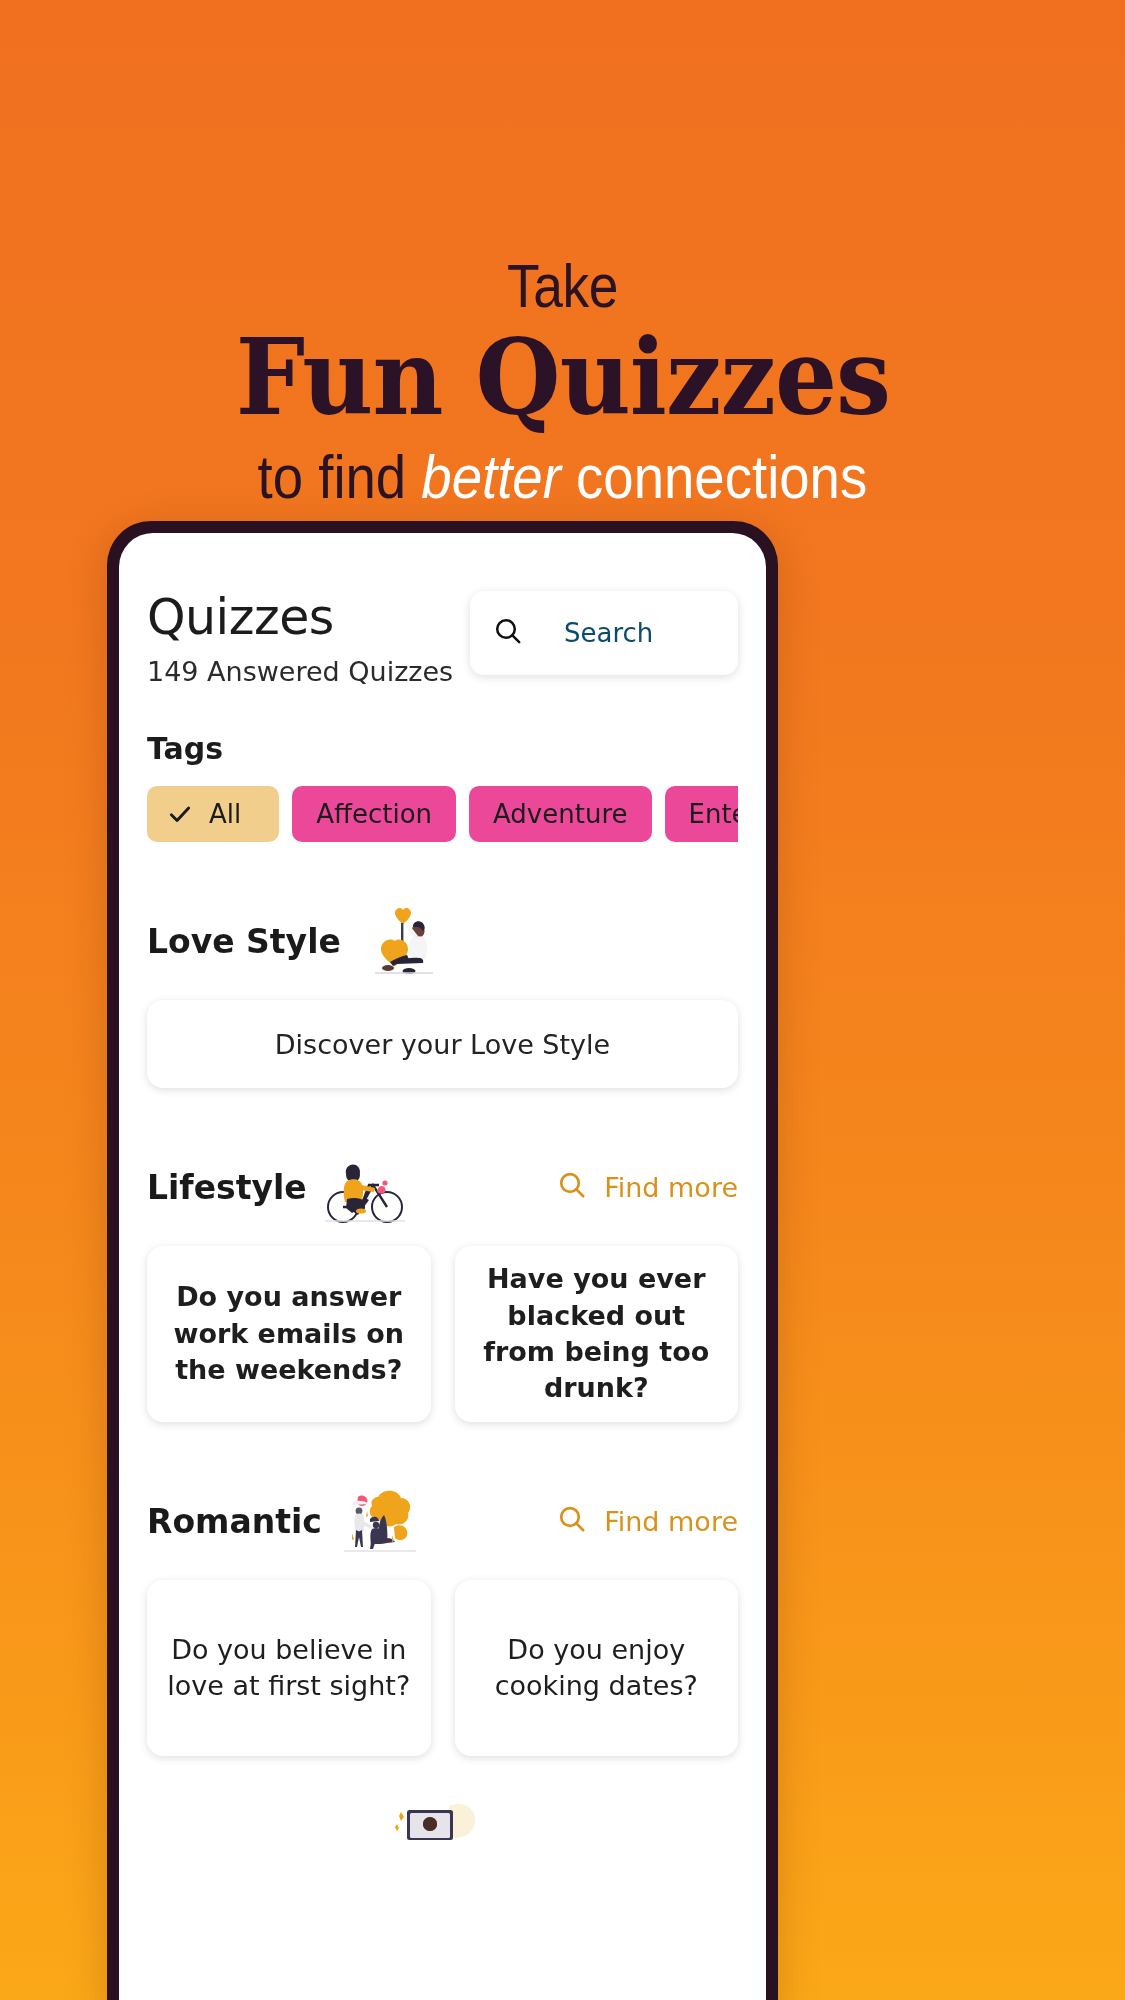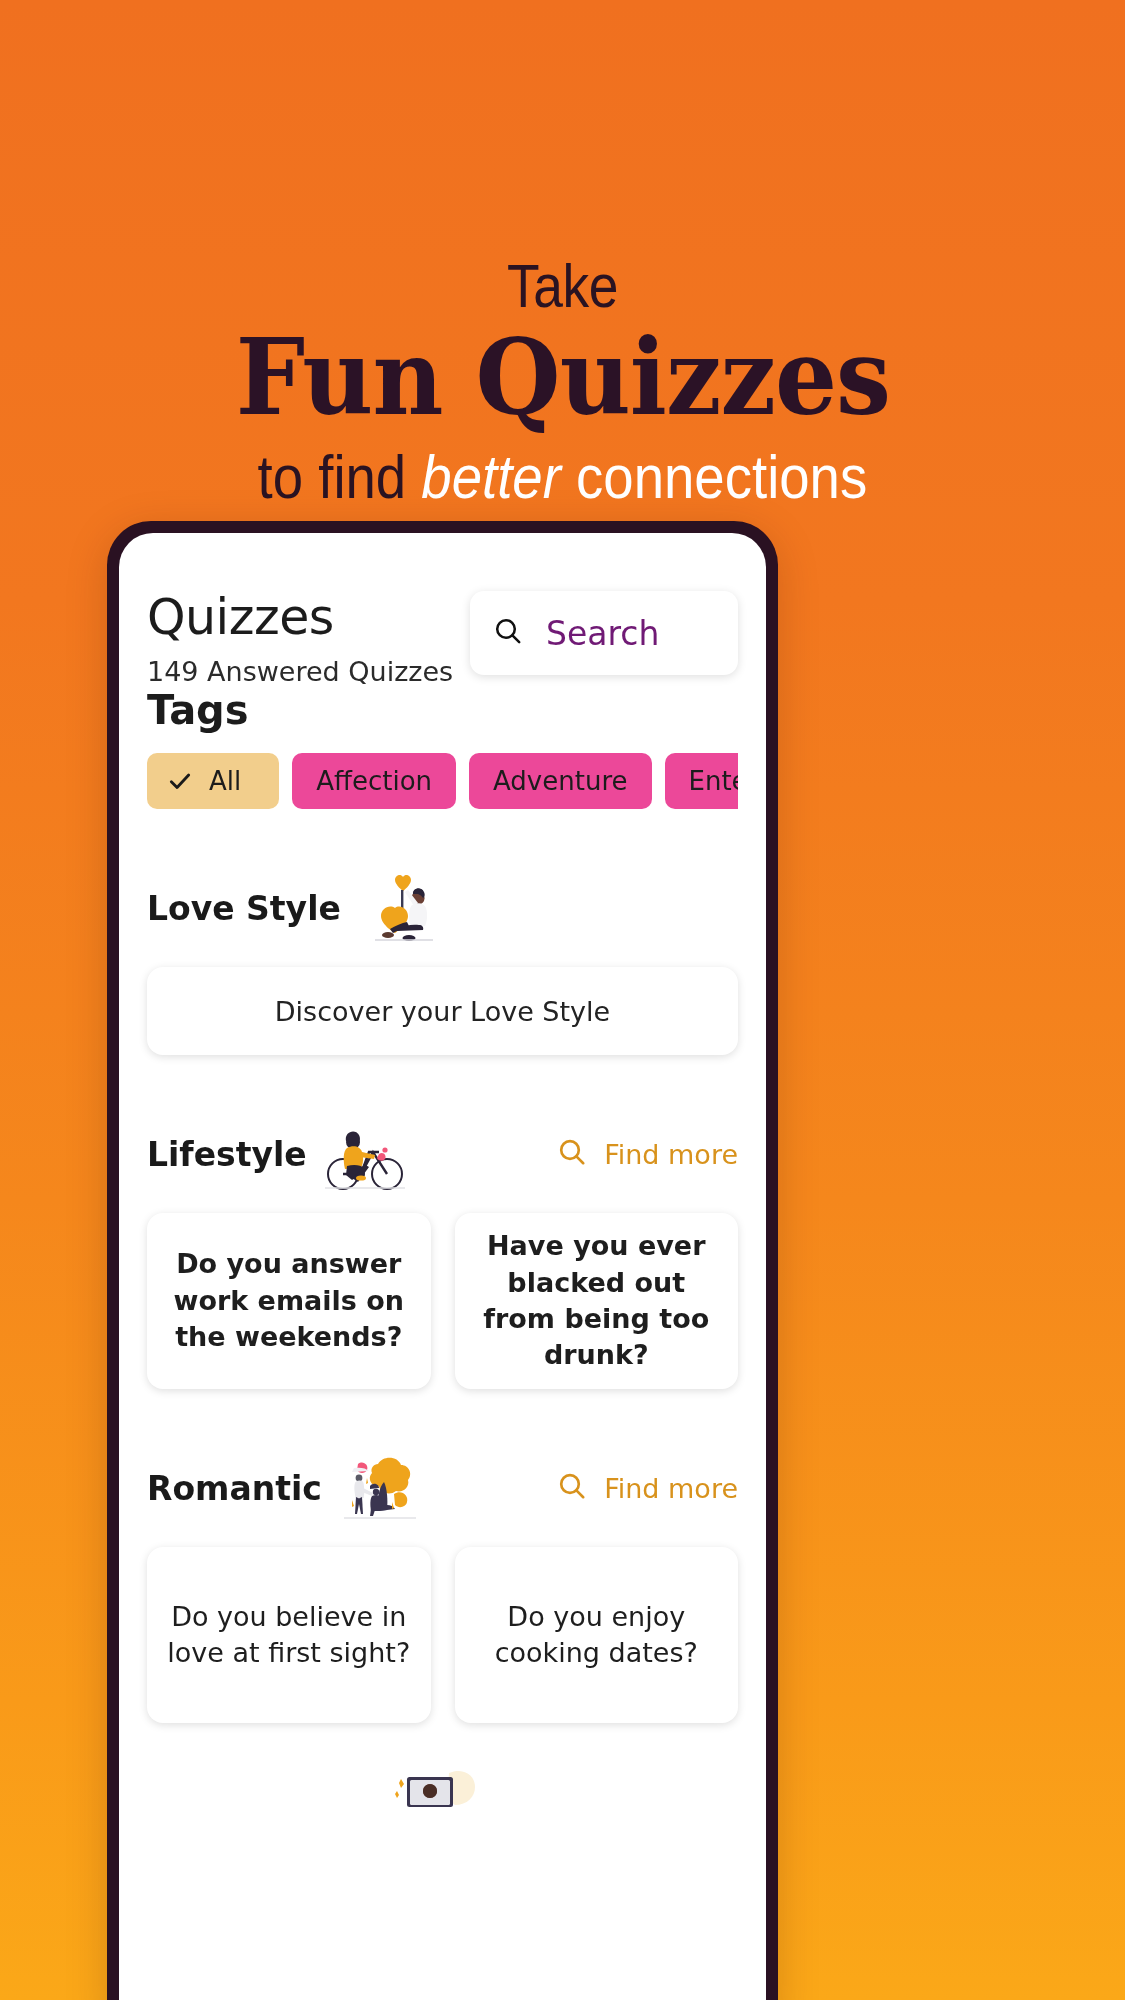--- a/index.html
+++ b/index.html
@@ -121,29 +121,31 @@
     border-radius: 14px;
     box-shadow: 0 2px 10px rgba(0,0,0,0.13);
     display: flex;
     align-items: center;
     padding-left: 22px;
     gap: 22px;
     margin-top: 2px;
   }
 
   .search-placeholder {
-    font-size: 33px;
-    color: #701a75;
+    font-size: 26px;
+    color: #0c4a6e;
+    margin-left: 18px;
   }
 
   
   .tags-label {
-    font-size: 40px;
+    font-size: 30px;
     font-weight: bold;
     color: #1C1C1C;
+    margin-top: 44px;
   }
 
   .tags-row {
     display: flex;
     gap: 13px;
     margin-top: 20px;
     overflow: hidden;
     white-space: nowrap;
   }
 

